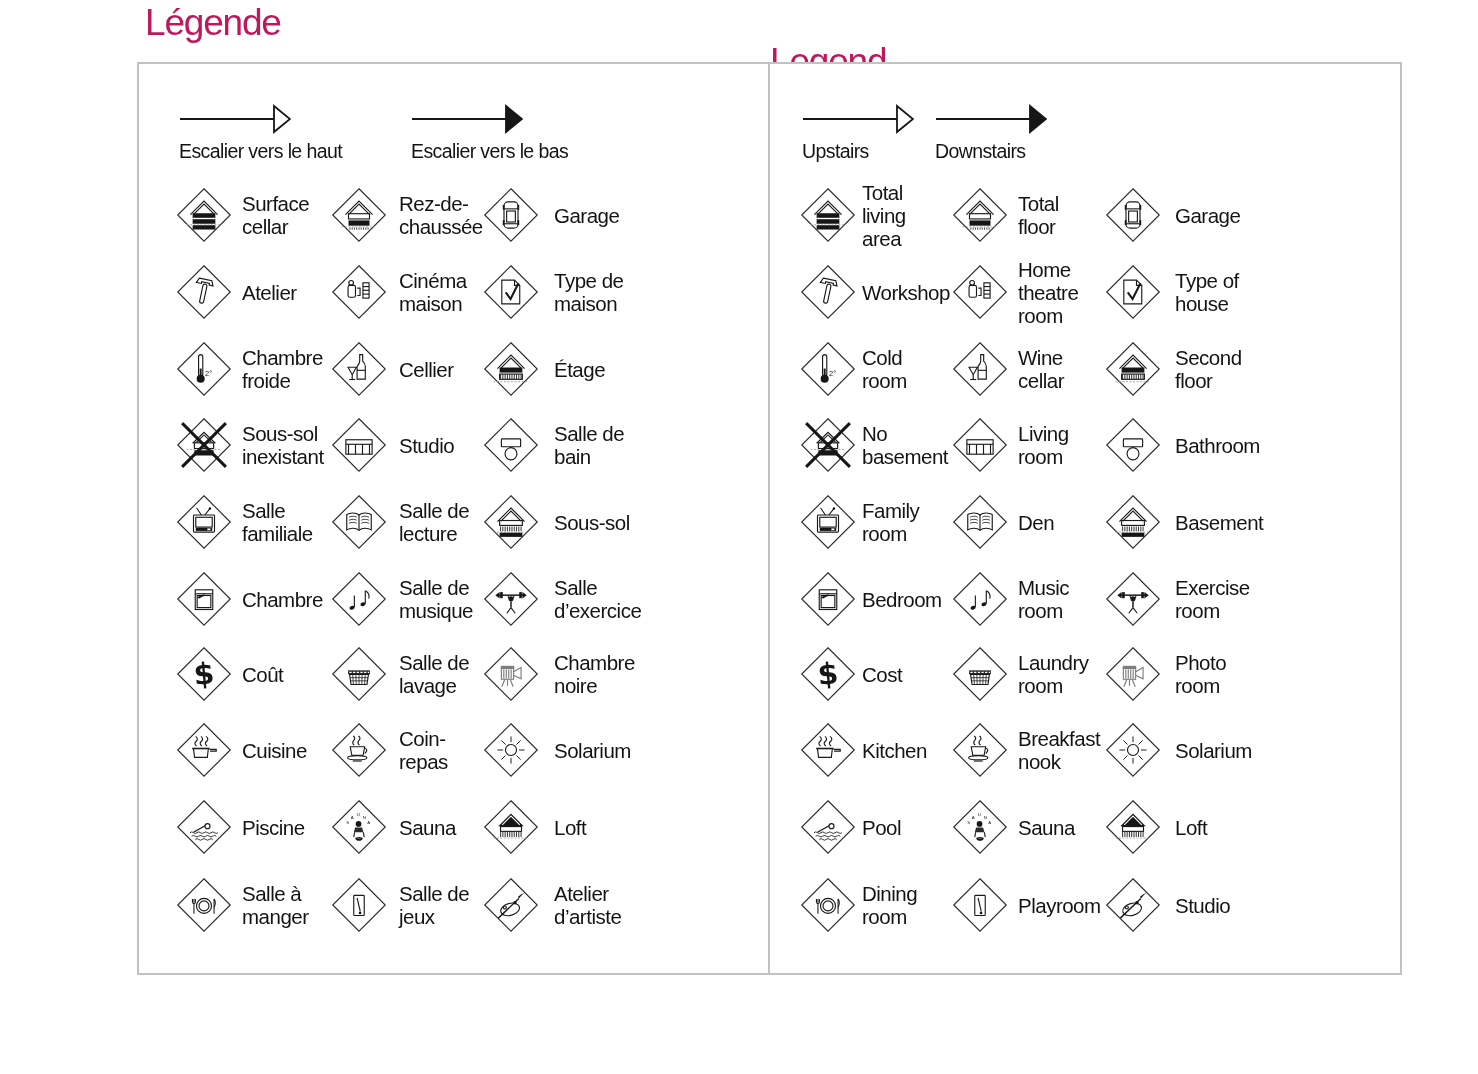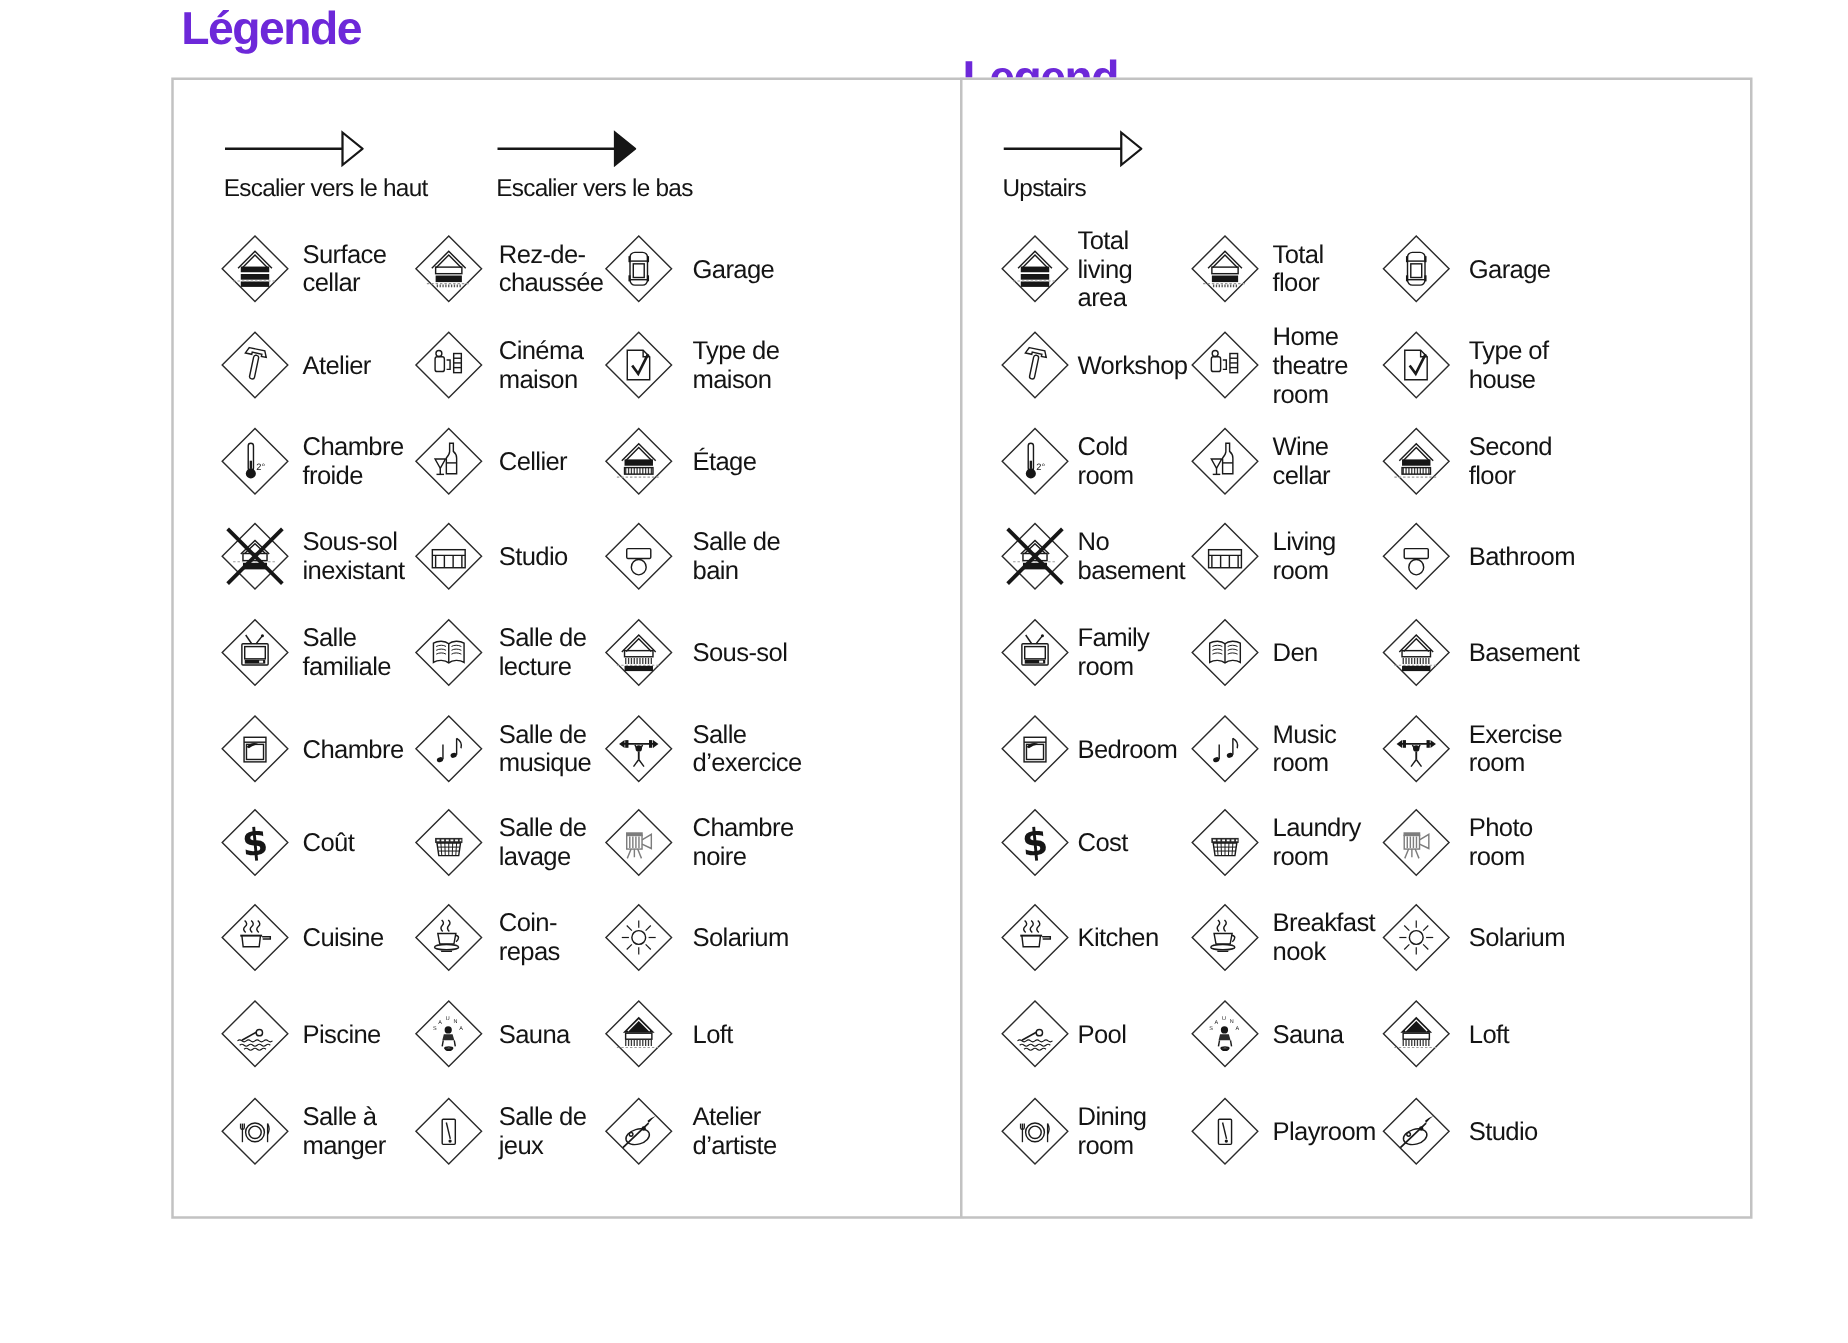--- a/index.html
+++ b/index.html
@@ -1,18 +1,18 @@
 <!DOCTYPE html>
 <html><head>
 <meta charset="utf-8">
 <style>
   html,body{margin:0;padding:0;background:#ffffff;}
   body{font-family:"Liberation Sans",sans-serif;color:#161616;}
   .canvas{position:relative;width:1478px;height:1074px;background:#fff;overflow:hidden;}
-  .title{position:absolute;top:2px;font-size:37px;font-weight:700;letter-spacing:-1.2px;color:#6d28d9;}
+  .title{position:absolute;top:2px;font-size:37px;font-weight:400;letter-spacing:-1.2px;color:#be185d;}
   .panel{position:absolute;top:62px;width:634px;height:913px;border:2px solid #c2c2c2;background:#fff;box-sizing:border-box;}
   .stairs{position:absolute;top:40px;}
   .arr svg{display:block;}
   .arrlabel{margin-top:6px;font-size:19.5px;letter-spacing:-0.6px;white-space:nowrap;color:#141414;}
   .dicon{position:absolute;width:56px;height:56px;}
   .dicon svg{width:100%;height:100%;overflow:visible;display:block;}
   .dsvg{stroke:#1a1a1a;fill:none;stroke-width:1.3;}
   .dshape{fill:#ffffff;stroke:#2b2b2b;stroke-width:1.3;}
   .dlabel{position:absolute;font-size:20.5px;letter-spacing:-0.5px;line-height:23px;white-space:nowrap;color:#141414;}
   .lline{display:block;}
@@ -32,21 +32,21 @@
   <div class="panel" style="left:137px;">
       <div class="stairs" style="left: 40px;">
         <div class="arr">
           <svg width="112" height="30" viewBox="0 0 112 30">
             <line x1="1" y1="15" x2="95" y2="15" stroke="#161616" stroke-width="2"></line>
             <polygon points="95,2 111,15 95,28" fill="#ffffff" stroke="#161616" stroke-width="1.8"></polygon>
           </svg>
         </div>
         <div class="arrlabel">Escalier vers le haut</div>
       </div>
-      <div class="stairs" style="left: 258px;">
+      <div class="stairs" style="left: 272px;">
         <div class="arr">
           <svg width="112" height="30" viewBox="0 0 112 30">
             <line x1="1" y1="15" x2="95" y2="15" stroke="#161616" stroke-width="2"></line>
             <polygon points="95,2 111,15 95,28" fill="#161616" stroke="#161616" stroke-width="1.8"></polygon>
           </svg>
         </div>
         <div class="arrlabel">Escalier vers le bas</div>
       </div>
       <div class="cell">
         <div class="dicon" style="left:37px;top:123px">
@@ -558,20 +558,29 @@
   <div class="panel" style="left:768px;">
       <div class="stairs" style="left: 32px;">
         <div class="arr">
           <svg width="112" height="30" viewBox="0 0 112 30">
             <line x1="1" y1="15" x2="95" y2="15" stroke="#161616" stroke-width="2"></line>
             <polygon points="95,2 111,15 95,28" fill="#ffffff" stroke="#161616" stroke-width="1.8"></polygon>
           </svg>
         </div>
         <div class="arrlabel">Upstairs</div>
       </div>
+      <div class="stairs" style="left: 165px;">
+        <div class="arr">
+          <svg width="112" height="30" viewBox="0 0 112 30">
+            <line x1="1" y1="15" x2="95" y2="15" stroke="#161616" stroke-width="2"></line>
+            <polygon points="95,2 111,15 95,28" fill="#161616" stroke="#161616" stroke-width="1.8"></polygon>
+          </svg>
+        </div>
+        <div class="arrlabel">Downstairs</div>
+      </div>
       <div class="cell">
         <div class="dicon" style="left:30px;top:123px">
           <svg class="dsvg" viewBox="0 0 64 64">
             <polygon class="dshape" points="32,2 62,32 32,62 2,32"></polygon>
             <path d="M16.5,31.5 L32,16 L47.5,31.5"></path>
             <path d="M20.5,31 L32,19.5 L43.5,31"></path>
             <rect x="19" y="30" width="26" height="5.2" fill="#161616" stroke="none"></rect>
             <rect x="19" y="36.8" width="26" height="5.2" fill="#161616" stroke="none"></rect>
             <rect x="19" y="43.6" width="26" height="5" fill="#161616" stroke="none"></rect>
             <line x1="12" y1="43.2" x2="52" y2="43.2" stroke="#9a9a9a" stroke-width="1" stroke-dasharray="2.2,1.8"></line>

